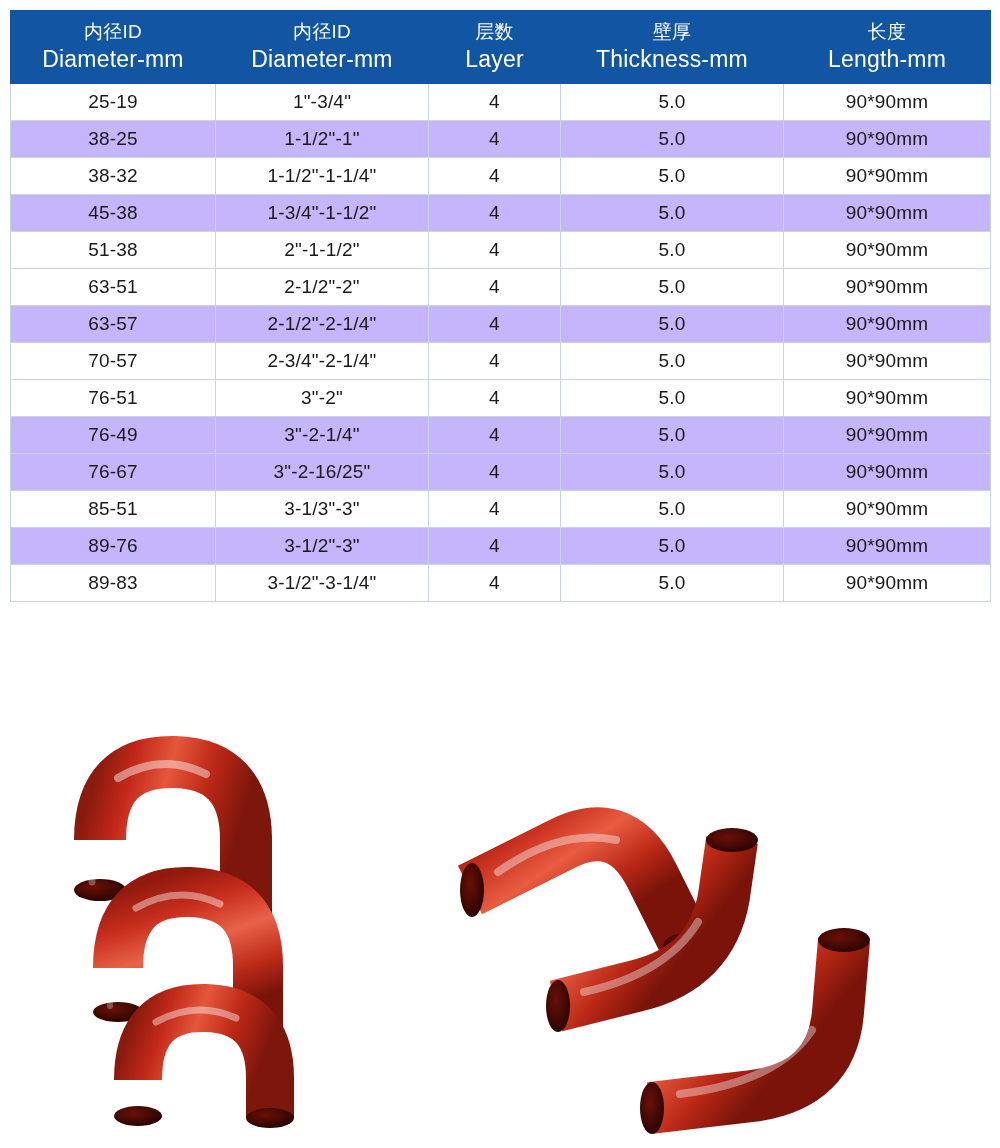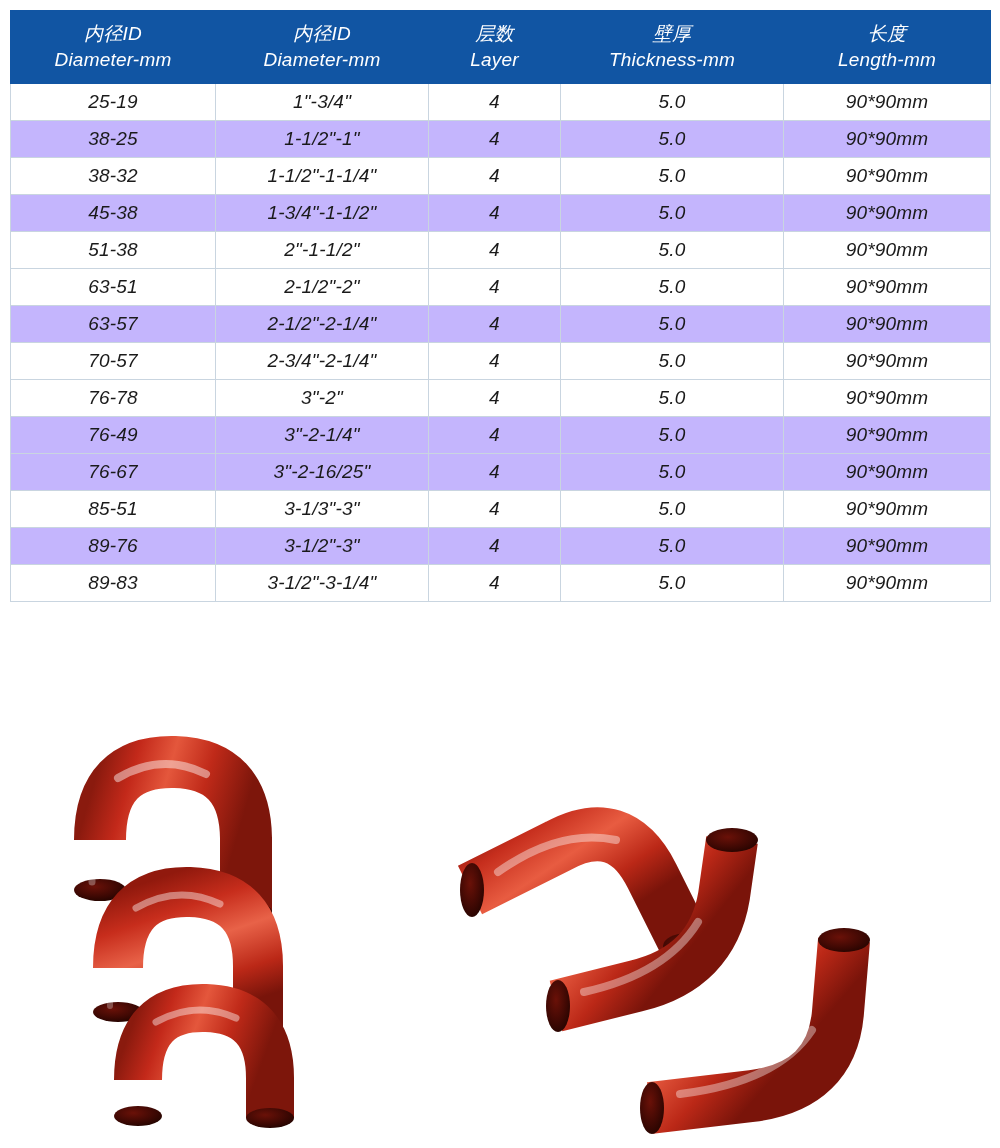--- a/index.html
+++ b/index.html
@@ -11,21 +11,20 @@
     width: 1000px;
     height: 1148px;
     font-family: "Liberation Sans", sans-serif;
     color: #1a1a1a;
     overflow: hidden;
   }
   .page {
     position: relative;
     width: 840px;
     height: 1148px;
-    font-style: italic;
   }
   
   .spec-table {
     position: absolute;
     top: 10px;
     left: 10px;
     width: 980px;
     border-collapse: collapse;
     table-layout: fixed;
   }
@@ -46,21 +45,21 @@
     height: 72px;
     font-size: 19px;
     line-height: 1.35;
   }
   .spec-table thead th .cn {
     display: block;
     font-size: 19px;
   }
   .spec-table thead th .en {
     display: block;
-    font-size: 19px;
+    font-size: 23px;
   }
   .spec-table tbody tr.odd td {
     background: #ffffff;
   }
   .spec-table tbody tr.even td {
     background: #c4b5fd;
   }
   col.c1 { width: 205px; }
   col.c2 { width: 213px; }
   col.c3 { width: 132px; }
@@ -173,21 +172,21 @@
           <td>90*90mm</td>
         </tr>
         <tr class="odd">
           <td>70-57</td>
           <td>2-3/4"-2-1/4"</td>
           <td>4</td>
           <td>5.0</td>
           <td>90*90mm</td>
         </tr>
         <tr class="odd">
-          <td>76-78</td>
+          <td>76-51</td>
           <td>3"-2"</td>
           <td>4</td>
           <td>5.0</td>
           <td>90*90mm</td>
         </tr>
         <tr class="even">
           <td>76-49</td>
           <td>3"-2-1/4"</td>
           <td>4</td>
           <td>5.0</td>

